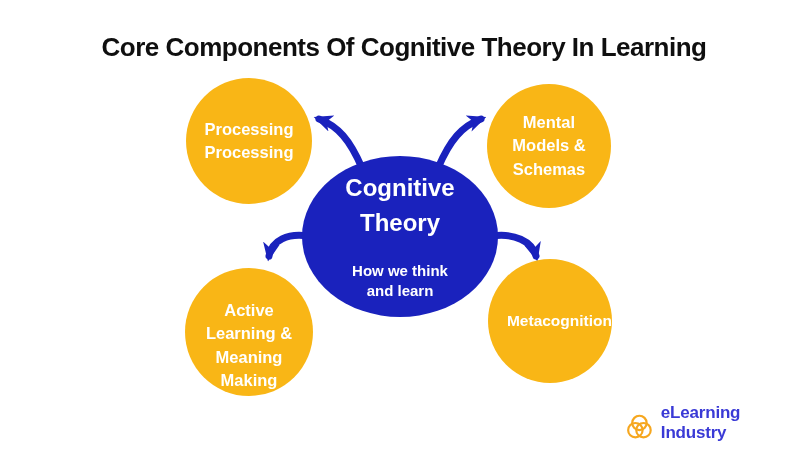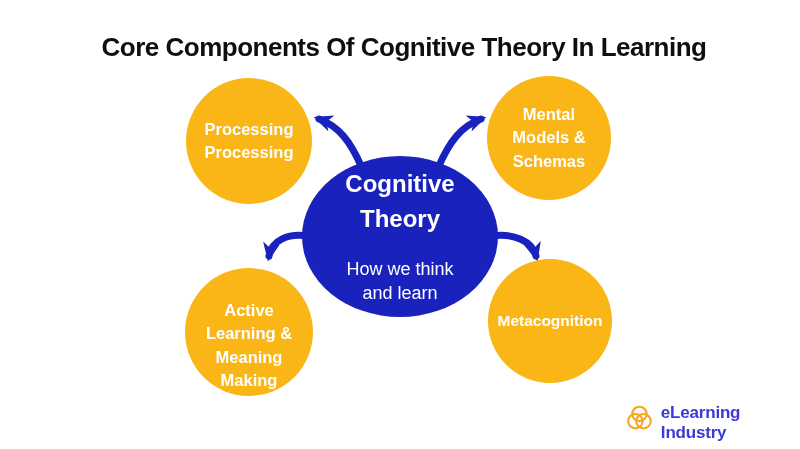--- a/index.html
+++ b/index.html
@@ -45,53 +45,53 @@
     color: #ffffff;
     font-weight: 700;
   }
   .node.yellow { background: var(--node_yellow, #f9b616); }
   .node.yellow .node-label {
     font-size: 16.5px;
     line-height: 1.4;
     display: inline-block;
   }
   .node.tl { left: 186px; top: 78px;  width: 126px; height: 126px; }
-  .node.tr { left: 487px; top: 76px;  width: 124px; height: 124px; }
+  .node.tr { left: 487px; top: 84px;  width: 124px; height: 124px; }
   .node.bl { left: 185px; top: 268px; width: 128px; height: 128px; }
   .node.br { left: 488px; top: 259px; width: 124px; height: 124px; }
   .node.tl .node-label { width: 112px; }
   .node.tr .node-label { width: 96px; }
   .node.bl .node-label { width: 116px; margin-top: 27px; }
-  .node.br .node-label { width: 124px; font-size: 15.5px; }
+  .node.br .node-label { width: 124px; font-size: 15.5px; text-align: right; }
   .node.center {
     left: 302px; top: 156px;
     width: 196px; height: 161px;
     background: var(--center_blue, #1a22bd);
     flex-direction: column;
     align-items: center;
   }
   .center-title {
     width: 160px;
     font-size: 24px;
     font-weight: 800;
     line-height: 1.45;
   }
   .center-subtitle {
     width: 120px;
     margin-top: 20px;
-    font-size: 18px;
-    font-weight: 400;
+    font-size: 15px;
+    font-weight: 700;
     line-height: 1.35;
   }
   .logo {
     position: absolute;
     left: 625px;
     top: 403px;
     display: flex;
-    align-items: flex-start;
+    align-items: flex-end;
     gap: 7px;
   }
   .logo-icon circle {
     fill: none;
     stroke: var(--logo_orange, #f6a71f);
     stroke-width: 2.4;
   }
   .logo-text {
     color: var(--logo_blue, #3a3ad6);
     font-size: 17px;

